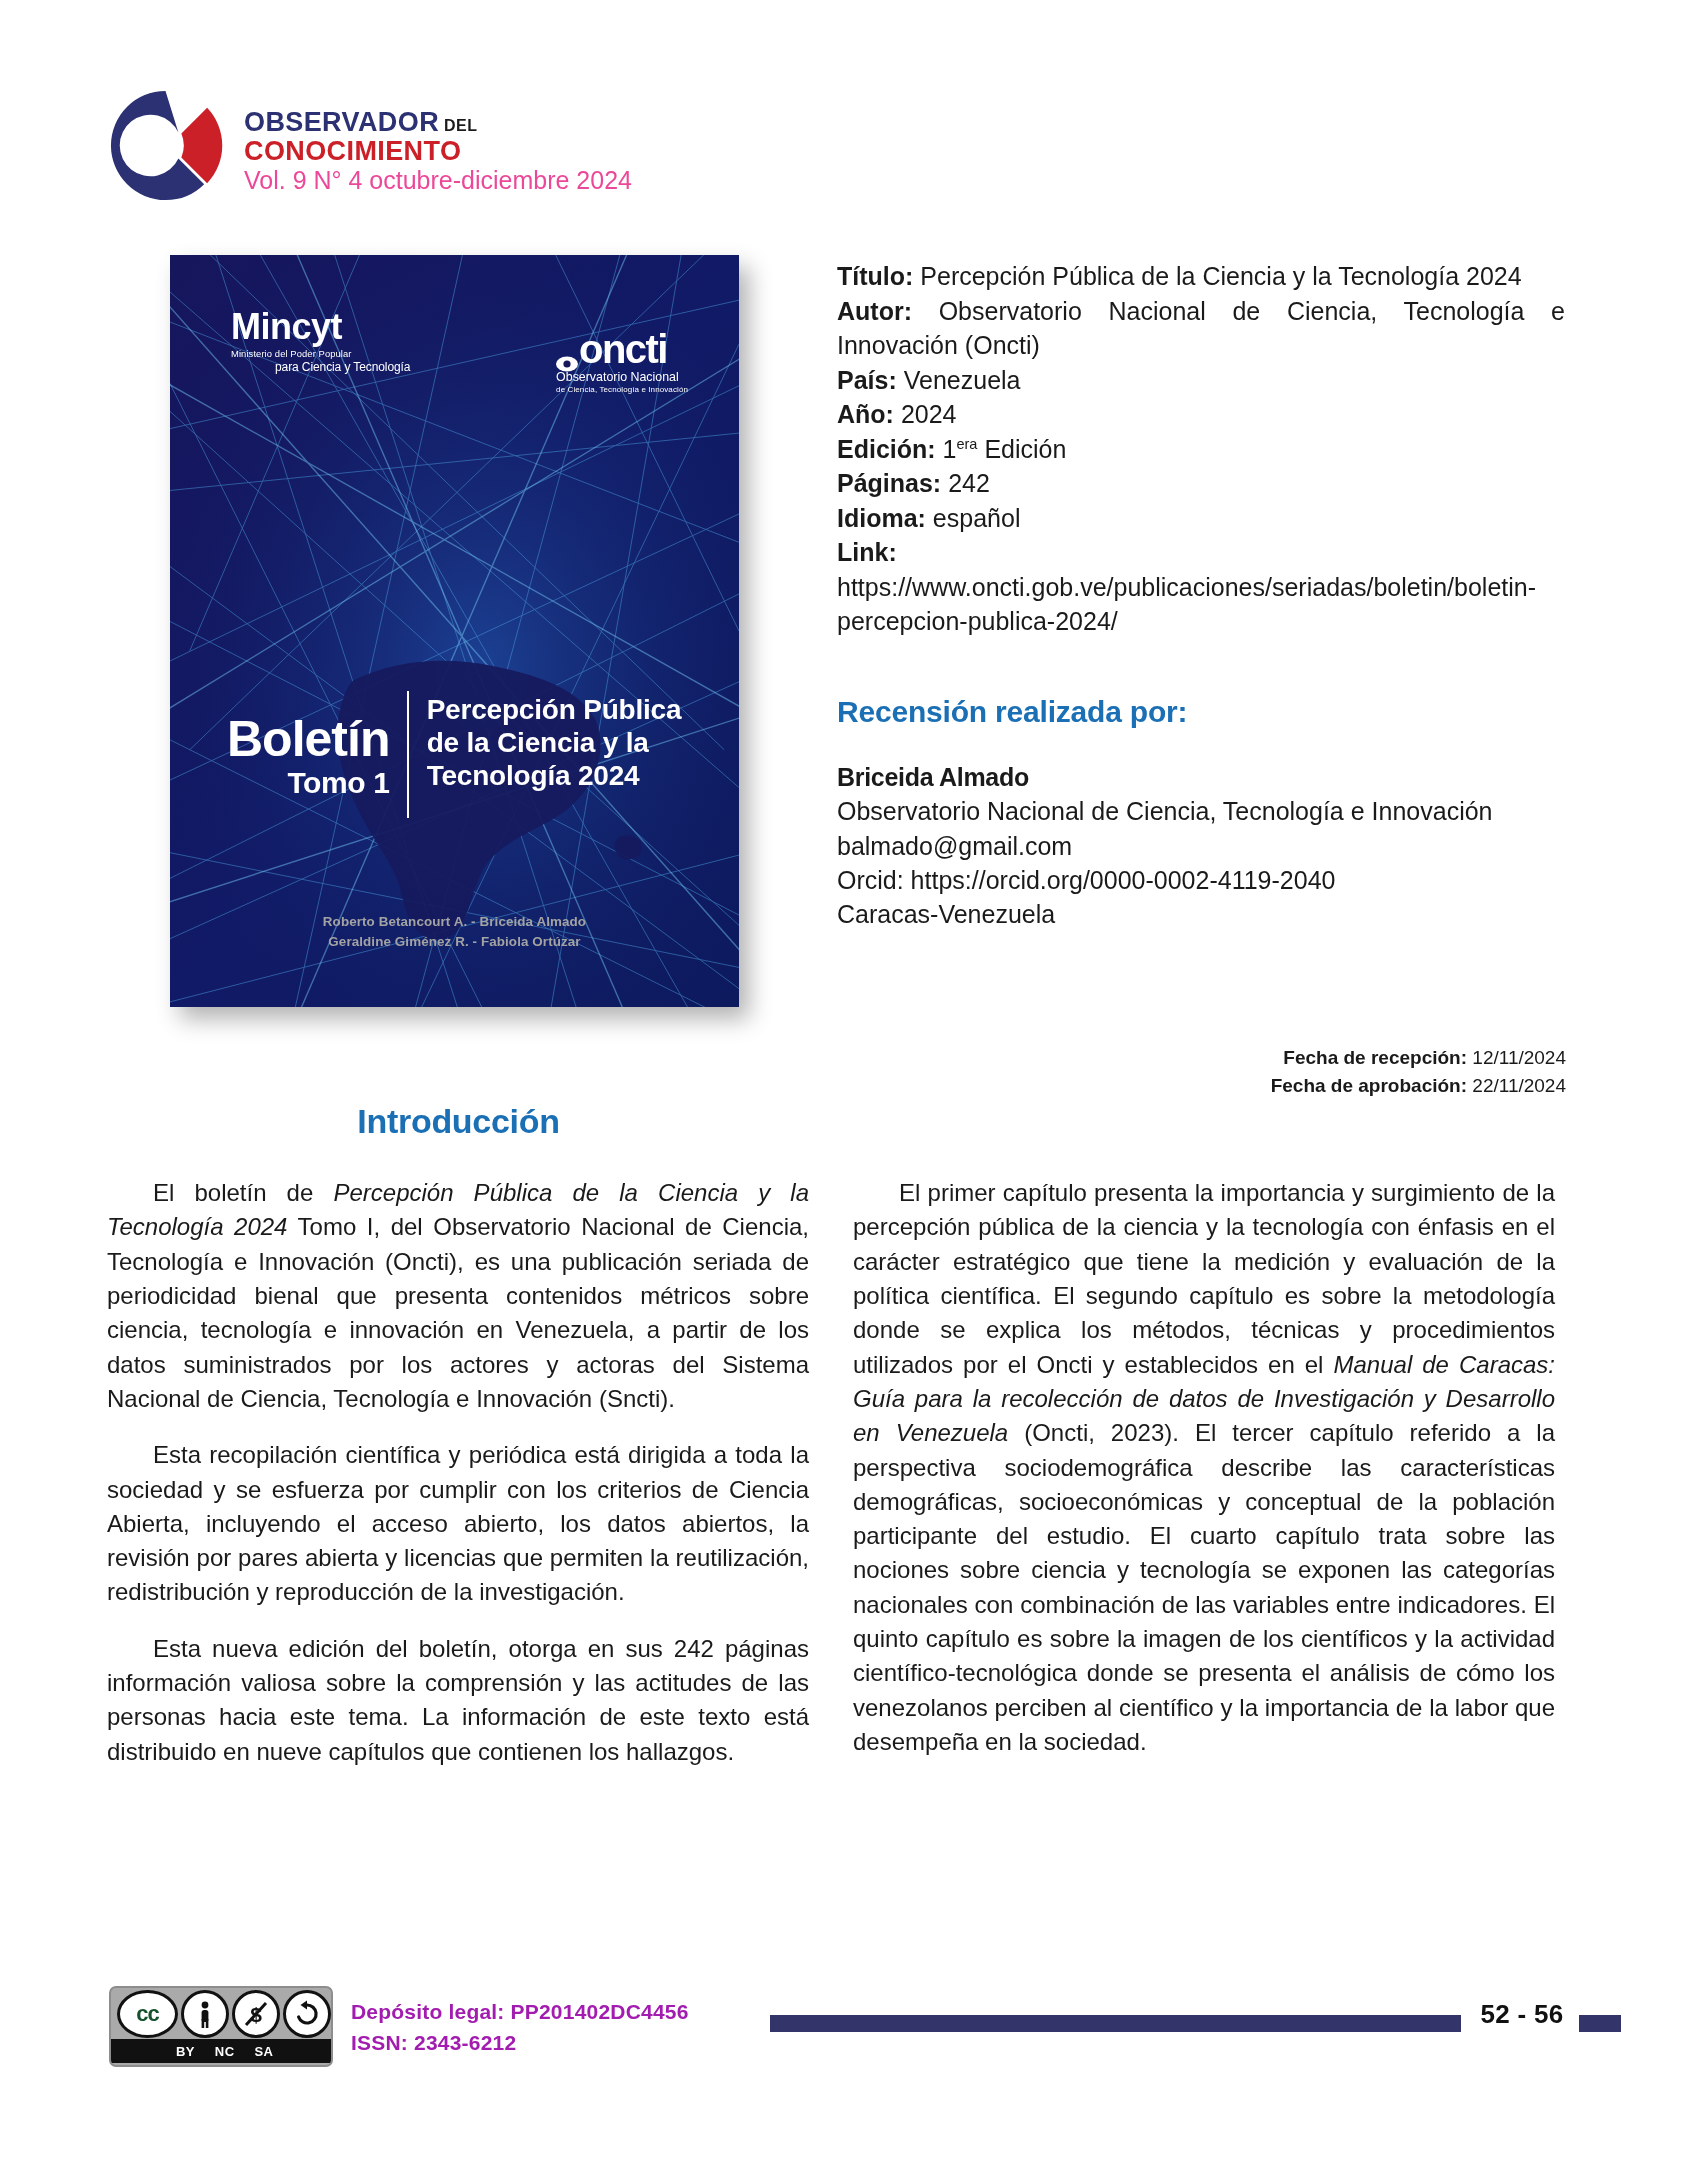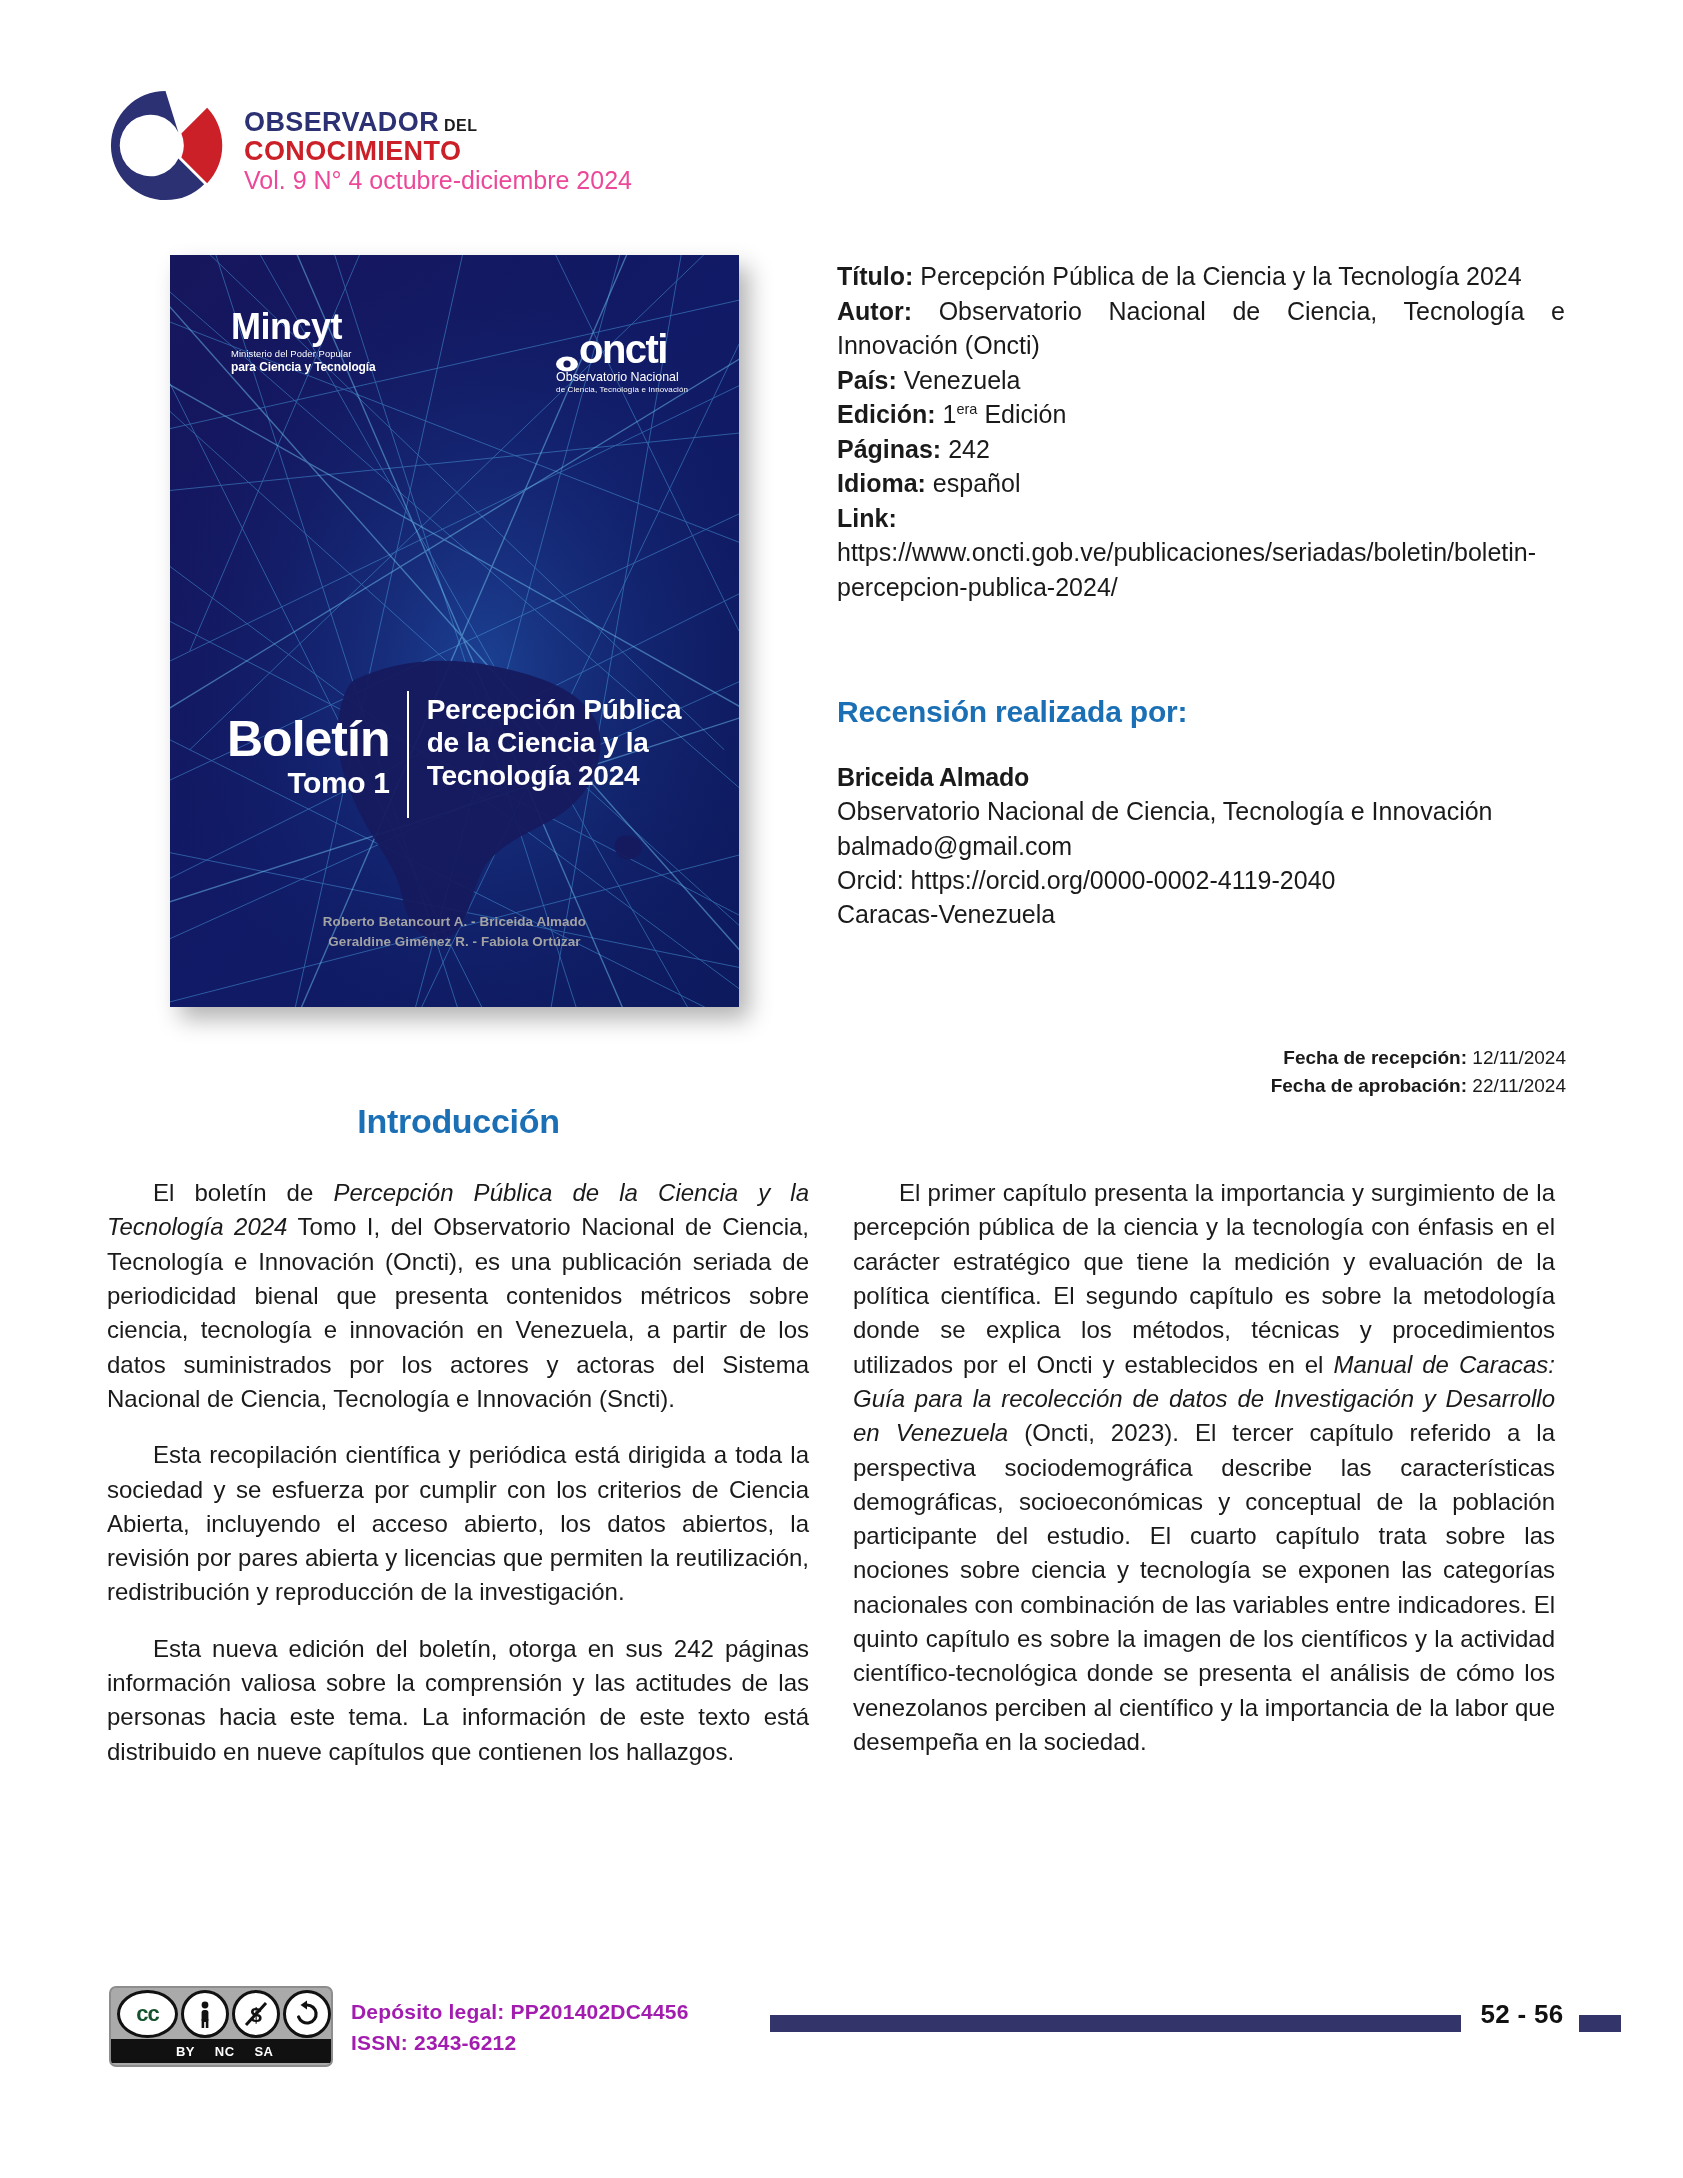--- a/index.html
+++ b/index.html
@@ -99,23 +99,24 @@
     line-height: 1;
   }
   .c-mincyt .m-sub1 {
     font-size: 9.4px;
     line-height: 1.25;
     margin-top: 3px;
     letter-spacing: 0.1px;
   }
   .c-mincyt .m-sub2 {
     font-size: 12px;
-    font-weight: bold;
+    font-weight: normal;
     line-height: 1.2;
     letter-spacing: -0.1px;
+    margin-left: 44px;
   }
 
   .c-oncti {
     position: absolute;
     right: 51px;
     top: 51px;
     color: #fff;
     text-align: left;
   }
   .c-oncti .o-name {
@@ -490,20 +491,24 @@
   </div>
   <div class="row just">
     <b>Autor:</b>
     <span>Observatorio Nacional de Ciencia, Tecnología e Innovación (Oncti)</span>
   </div>
   <div class="row">
     <b>País:</b>
     <span>Venezuela</span>
   </div>
   <div class="row">
+    <b>Año:</b>
+    <span>2024</span>
+  </div>
+  <div class="row">
     <b>Edición:</b>
     <span>1</span><sup>era</sup><span> Edición</span>
   </div>
   <div class="row">
     <b>Páginas:</b>
     <span>242</span>
   </div>
   <div class="row">
     <b>Idioma:</b>
     <span>español</span>

